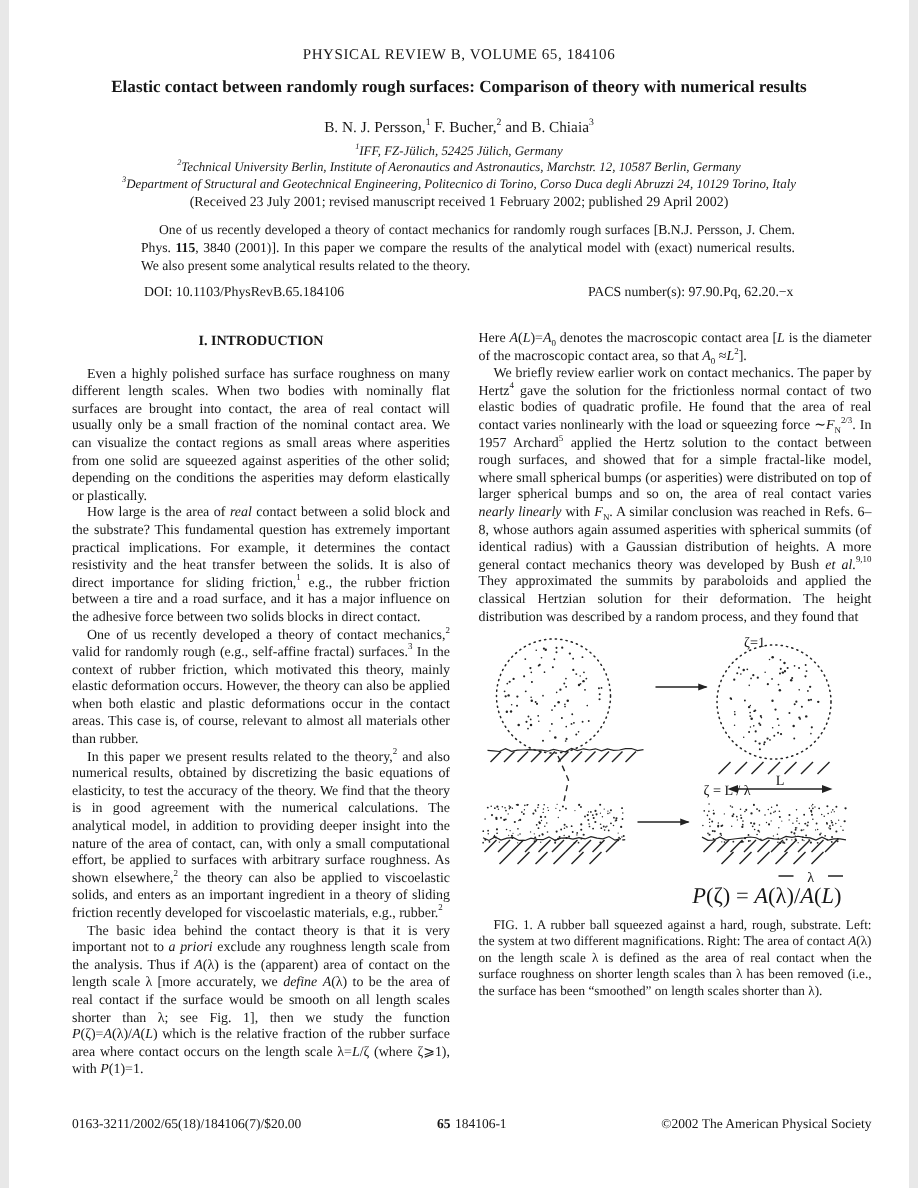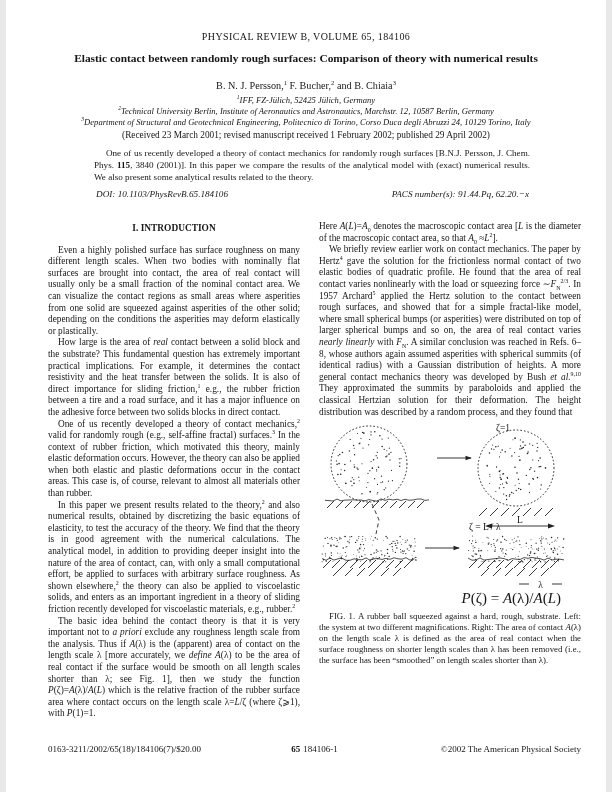--- a/index.html
+++ b/index.html
@@ -28,21 +28,21 @@
   .received {
     position:absolute; top:130px; left:0; right:0;
     text-align:center; font-size:9.3px;
   }
   .abstract {
     position:absolute; top:147px; left:88px; width:436px;
     font-size:9.1px; line-height:12px; text-align:justify; text-indent:12px;
   }
   .doirow {
     position:absolute; top:189px; left:90px; width:433px;
-    display:flex; justify-content:space-between; font-size:9.2px;font-style:italic;
+    display:flex; justify-content:space-between; font-size:9.2px;
   }
   .columns {
     position:absolute; top:221px; left:42px; width:533px;
     display:flex; gap:19px;
   }
   .col {
     width:262px; font-size:9.3px; line-height:11.6px;
     text-align:justify; hyphens:auto; -webkit-hyphens:auto;
   }
   .sect {
@@ -82,27 +82,27 @@
   <h1 class="title">Elastic contact between randomly rough surfaces: Comparison of theory with numerical results</h1>
 
   <div class="authors">B. N. J. Persson,<sup>1</sup> F. Bucher,<sup>2</sup> and B. Chiaia<sup>3</sup></div>
 
   <div class="affils">
       <div><sup>1</sup>IFF, FZ-Jülich, 52425 Jülich, Germany</div>
       <div><sup>2</sup>Technical University Berlin, Institute of Aeronautics and Astronautics, Marchstr. 12, 10587 Berlin, Germany</div>
       <div><sup>3</sup>Department of Structural and Geotechnical Engineering, Politecnico di Torino, Corso Duca degli Abruzzi 24, 10129 Torino, Italy</div>
     </div>
 
-  <div class="received">(Received 23 March 2001; revised manuscript received 1 February 2002; published 29 April 2002)</div>
+  <div class="received">(Received 23 July 2001; revised manuscript received 1 February 2002; published 29 April 2002)</div>
 
   <div class="abstract">One of us recently developed a theory of contact mechanics for randomly rough surfaces [B.N.J. Persson, J. Chem. Phys. <b>115</b>, 3840 (2001)]. In this paper we compare the results of the analytical model with (exact) numerical results. We also present some analytical results related to the theory.</div>
 
   <div class="doirow">
     <span>DOI: 10.1103/PhysRevB.65.184106</span>
-    <span>PACS number(s): 91.44.Pq, 62.20.−x</span>
+    <span>PACS number(s): 97.90.Pq, 62.20.−x</span>
   </div>
 
   <div class="columns">
 
     <div class="col">
       <h2 class="sect">I. INTRODUCTION</h2>
       <div>
           <p class="para">Even a highly polished surface has surface roughness on many different length scales. When two bodies with nominally flat surfaces are brought into contact, the area of real contact will usually only be a small fraction of the nominal contact area. We can visualize the contact regions as small areas where asperities from one solid are squeezed against asperities of the other solid; depending on the conditions the asperities may deform elastically or plastically.</p>
           <p class="para">How large is the area of <i>real</i> contact between a solid block and the substrate? This fundamental question has extremely important practical implications. For example, it determines the contact resistivity and the heat transfer between the solids. It is also of direct importance for sliding friction,<sup>1</sup> e.g., the rubber friction between a tire and a road surface, and it has a major influence on the adhesive force between two solids blocks in direct contact.</p>
           <p class="para">One of us recently developed a theory of contact mechanics,<sup>2</sup> valid for randomly rough (e.g., self-affine fractal) surfaces.<sup>3</sup> In the context of rubber friction, which motivated this theory, mainly elastic deformation occurs. However, the theory can also be applied when both elastic and plastic deformations occur in the contact areas. This case is, of course, relevant to almost all materials other than rubber.</p>

